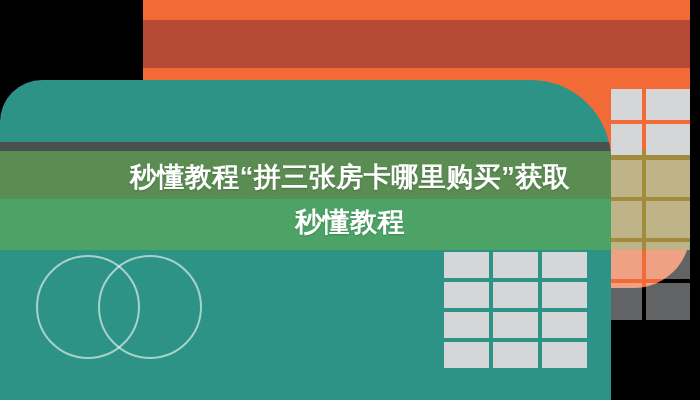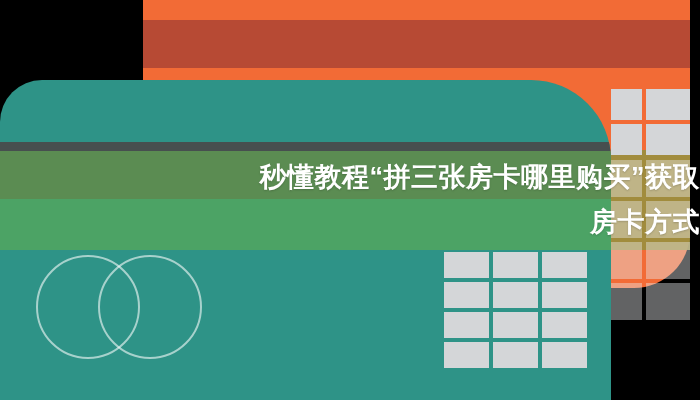--- a/index.html
+++ b/index.html
@@ -153,21 +153,21 @@
   .bottom-grid .cell.tinted {
     background: rgba(212, 214, 216, 0.48);
   }
 
   
   .title-wrap {
     position: absolute;
     left: 0px;
     top: 155px;
     width: 700px;
-    text-align: right;
+    text-align: center;
     pointer-events: none;
   }
   .title-line {
     color: #FFFFFF;
     font-size: 27px;
     font-weight: bold;
     line-height: 45px;
     letter-spacing: 0.5px;
     text-shadow: 0 1px 2px rgba(0,0,0,0.18);
   }
@@ -226,16 +226,16 @@
     </div>
 
     <div class="divider-band"></div>
     <div class="green-band-upper"></div>
     <div class="green-band-lower"></div>
 
   </div>
 
   <div class="title-wrap">
     <div class="title-line">秒懂教程“拼三张房卡哪里购买”获取</div>
-    <div class="title-line">房卡方式</div>
+    <div class="title-line">秒懂教程</div>
   </div>
 
 </div>
 
 </body></html>

